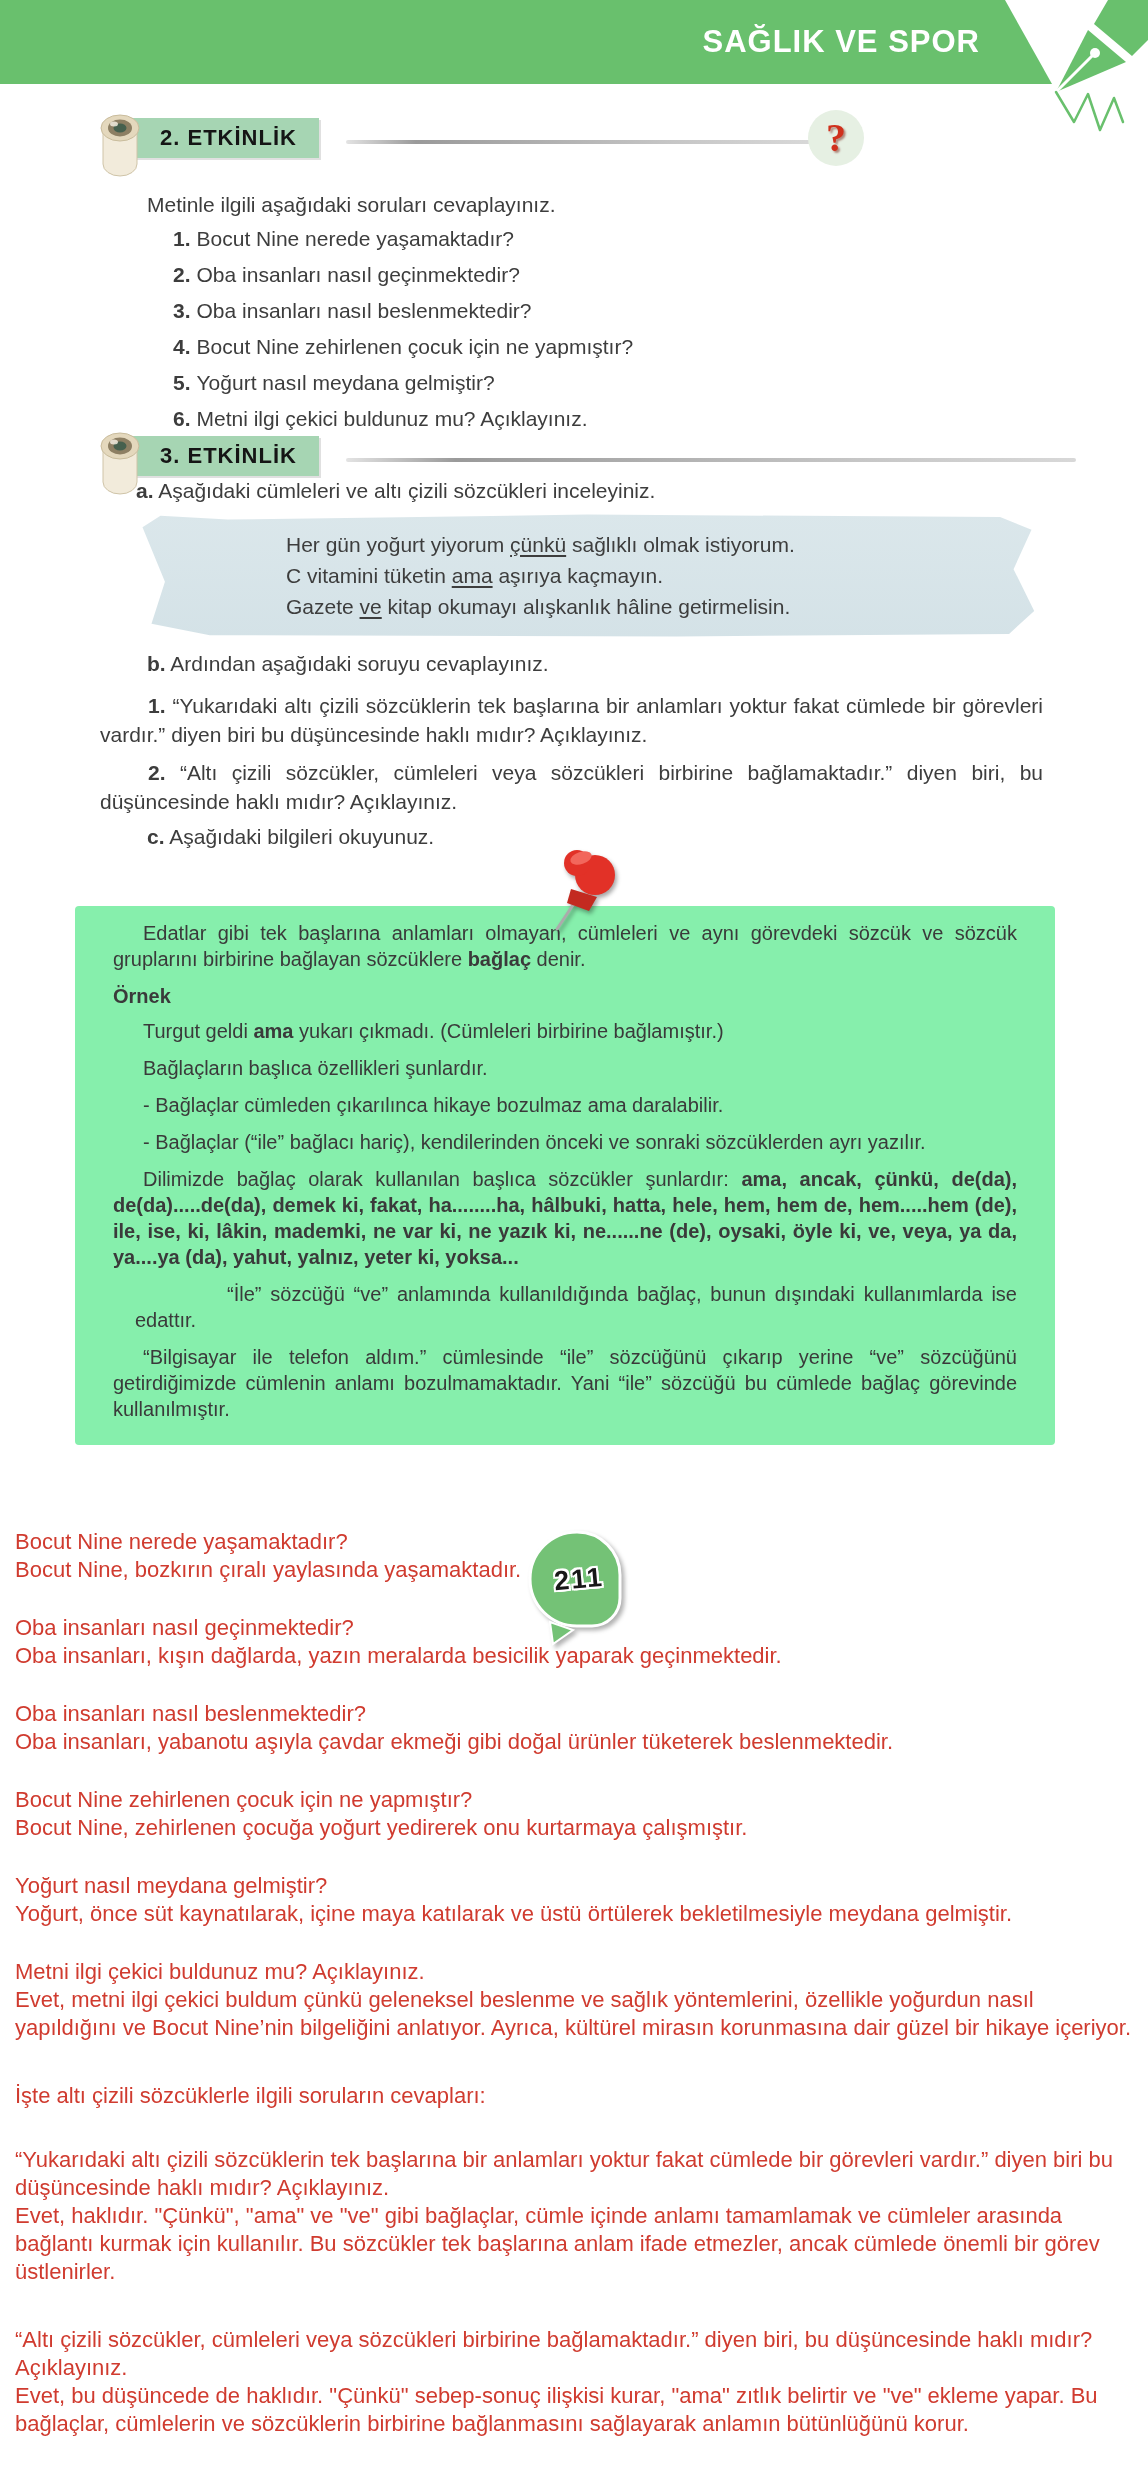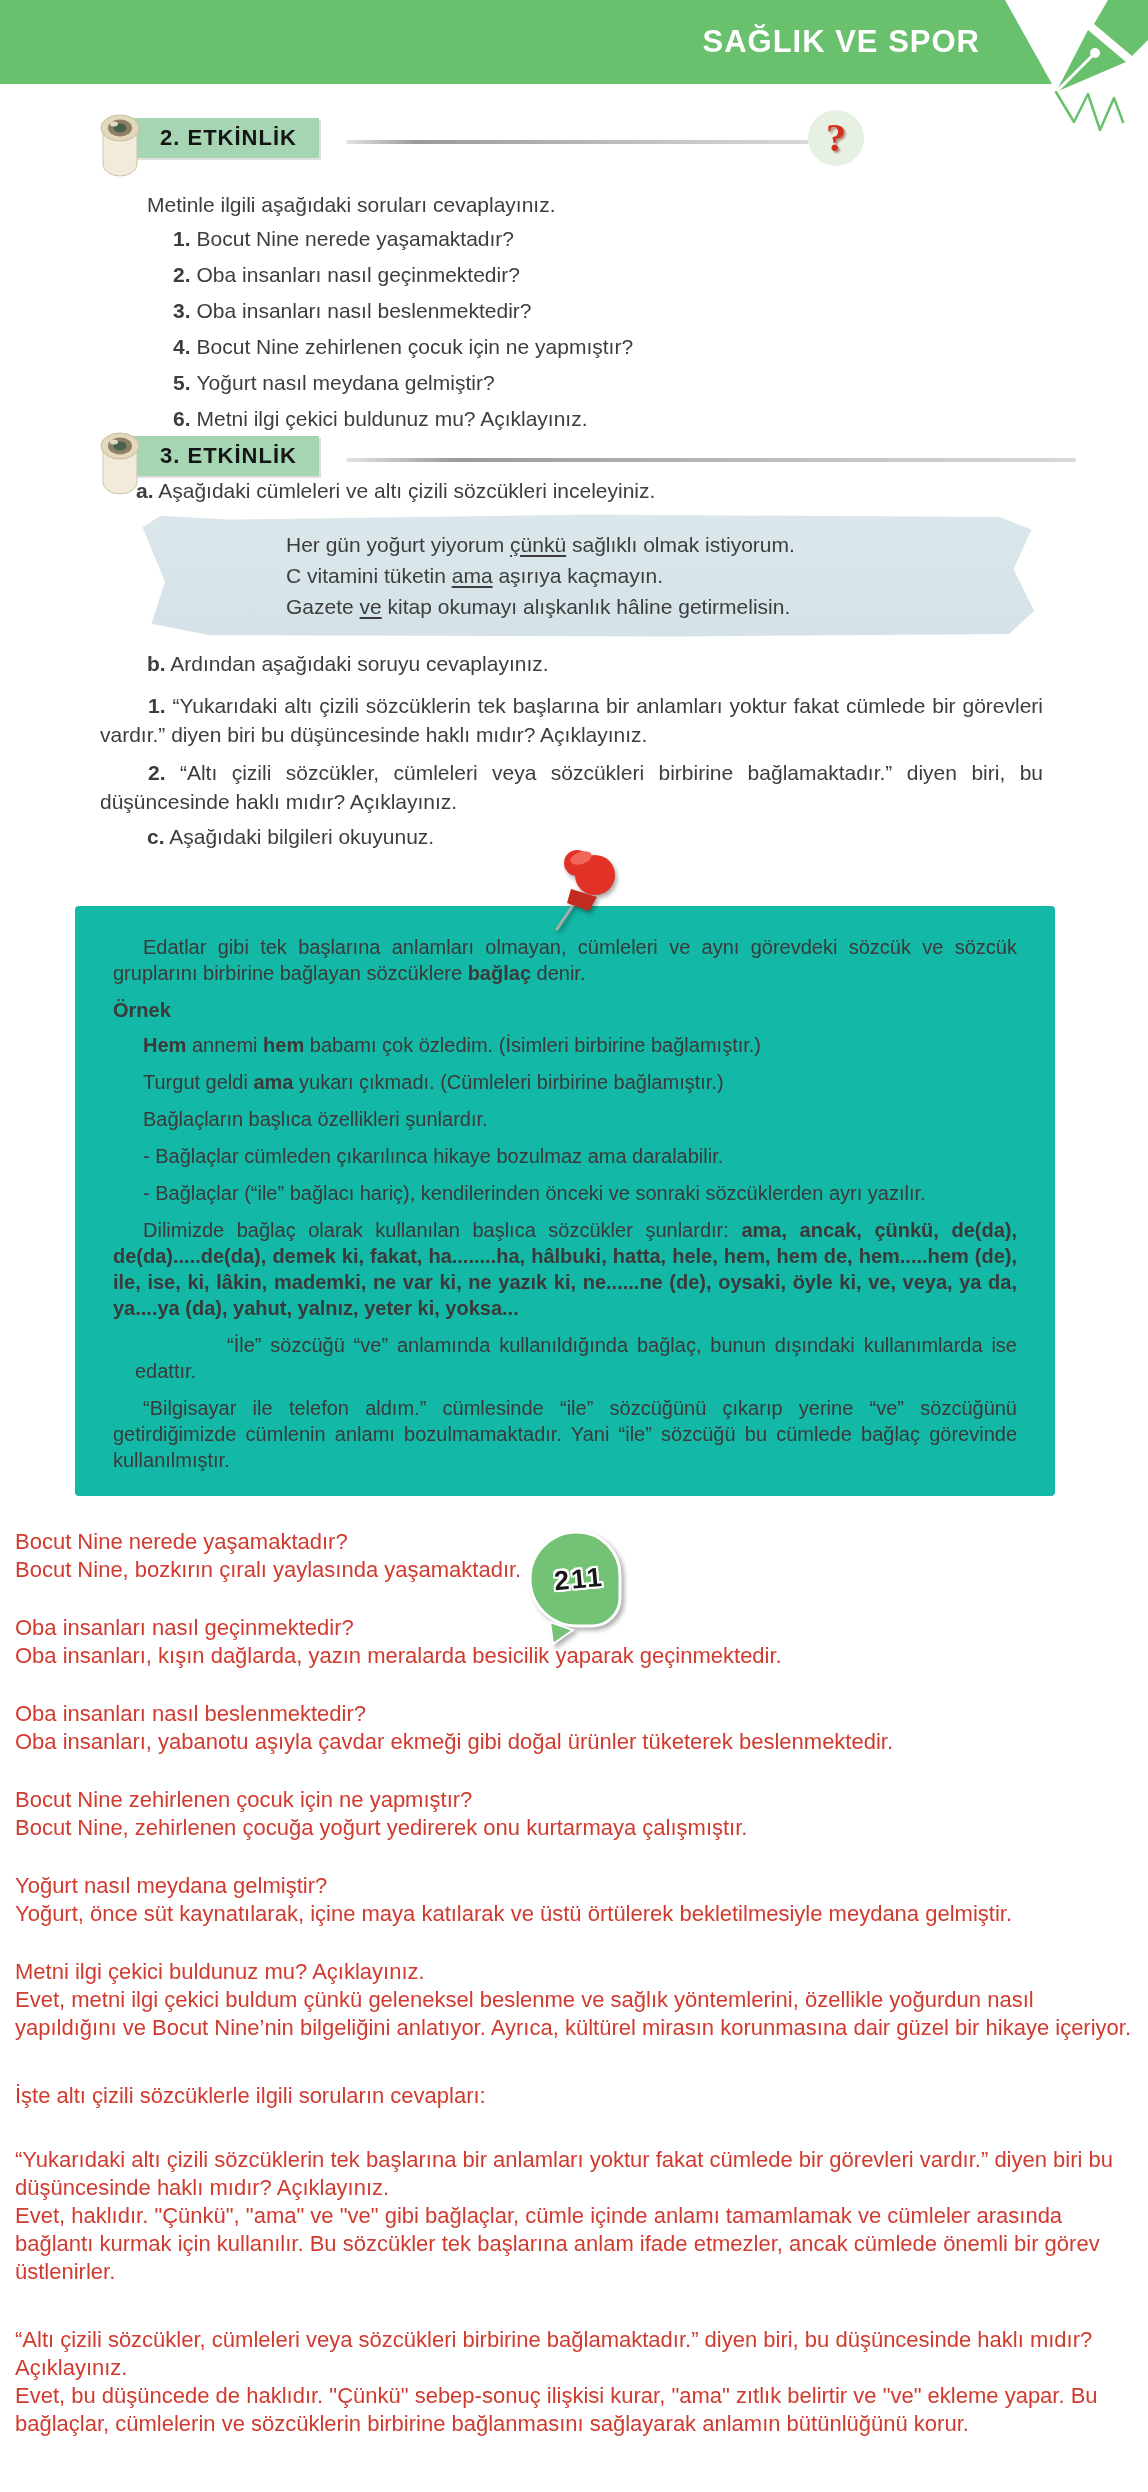--- a/index.html
+++ b/index.html
@@ -62,21 +62,21 @@
     position:absolute;left:100px;width:943px;text-indent:48px;text-align:justify;
     line-height:29px;font-size:21px;margin:0;
   }
   .bq1{top:691px;}
   .bq2{top:758px;}
   .pushpin-svg{position:absolute;left:545px;top:843px;width:80px;height:92px;z-index:2;
     filter:drop-shadow(2px 3px 2px rgba(0,0,0,0.35));}
   
   .pink-box{
     position:absolute;left:75px;top:906px;width:980px;box-sizing:border-box;
-    padding:28px 38px 12px 38px;background:#14b8a6;border-radius:4px;
+    padding:14px 38px 12px 38px;background:#86efac;border-radius:4px;
     font-size:20px;line-height:26px;color:#3a3a3a;
   }
   .pink-box p{margin:0 0 11px 0;text-align:justify;}
   .pink-box .indent{text-indent:30px;}
   .pink-box .ornek{font-weight:bold;margin-bottom:9px;}
   .pink-box .ile-note{margin-left:22px;text-indent:92px;}
   
   .badge{position:absolute;left:520px;top:1526px;width:120px;height:124px;z-index:2;}
   .badge svg{filter:drop-shadow(3px 3px 2px rgba(0,0,0,0.3));}
   .badge .num{
@@ -164,21 +164,20 @@
   <line x1="28" y1="62" x2="12" y2="86" stroke="#ababab" stroke-width="3" stroke-linecap="round"></line>
   <polygon points="26,46 52,54 44,68 22,60" fill="#c32a20"></polygon>
   <circle cx="50" cy="32" r="20" fill="#e23127"></circle>
   <circle cx="32" cy="20" r="13" fill="#e23127"></circle>
   <ellipse cx="36" cy="15" rx="11" ry="6" fill="#f2675c" transform="rotate(-18 36 15)"></ellipse>
 </svg>
 
 <div class="pink-box">
   <p class="indent"><span>Edatlar gibi tek başlarına anlamları olmayan, cümleleri ve aynı görevdeki sözcük ve sözcük gruplarını birbirine bağlayan sözcüklere </span><b>bağlaç</b><span> denir.</span></p>
   <p class="ornek">Örnek</p>
-  <p class="indent"><b>Hem</b><span> annemi </span><b>hem</b><span> babamı çok özledim. (İsimleri birbirine bağlamıştır.)</span></p>
   <p class="indent"><span>Turgut geldi </span><b>ama</b><span> yukarı çıkmadı. (Cümleleri birbirine bağlamıştır.)</span></p>
   <p class="indent">Bağlaçların başlıca özellikleri şunlardır.</p>
   <p class="indent">- Bağlaçlar cümleden çıkarılınca hikaye bozulmaz ama daralabilir.</p>
   <p class="indent">- Bağlaçlar (“ile” bağlacı hariç), kendilerinden önceki ve sonraki sözcüklerden ayrı yazılır.</p>
   <p class="indent"><span>Dilimizde bağlaç olarak kullanılan başlıca sözcükler şunlardır: </span><b>ama, ancak, çünkü, de(da), de(da).....de(da), demek ki, fakat, ha........ha, hâlbuki, hatta, hele, hem, hem de, hem.....hem (de), ile, ise, ki, lâkin, mademki, ne var ki, ne yazık ki, ne......ne (de), oysaki, öyle ki, ve, veya, ya da, ya....ya (da), yahut, yalnız, yeter ki, yoksa...</b></p>
   <p class="ile-note">“İle” sözcüğü “ve” anlamında kullanıldığında bağlaç, bunun dışındaki kullanımlarda ise edattır.</p>
   <p class="indent">“Bilgisayar ile telefon aldım.” cümlesinde “ile” sözcüğünü çıkarıp yerine “ve” sözcüğünü getirdiğimizde cümlenin anlamı bozulmamaktadır. Yani “ile” sözcüğü bu cümlede bağlaç görevinde kullanılmıştır.</p>
 </div>
 
 <div class="badge">

